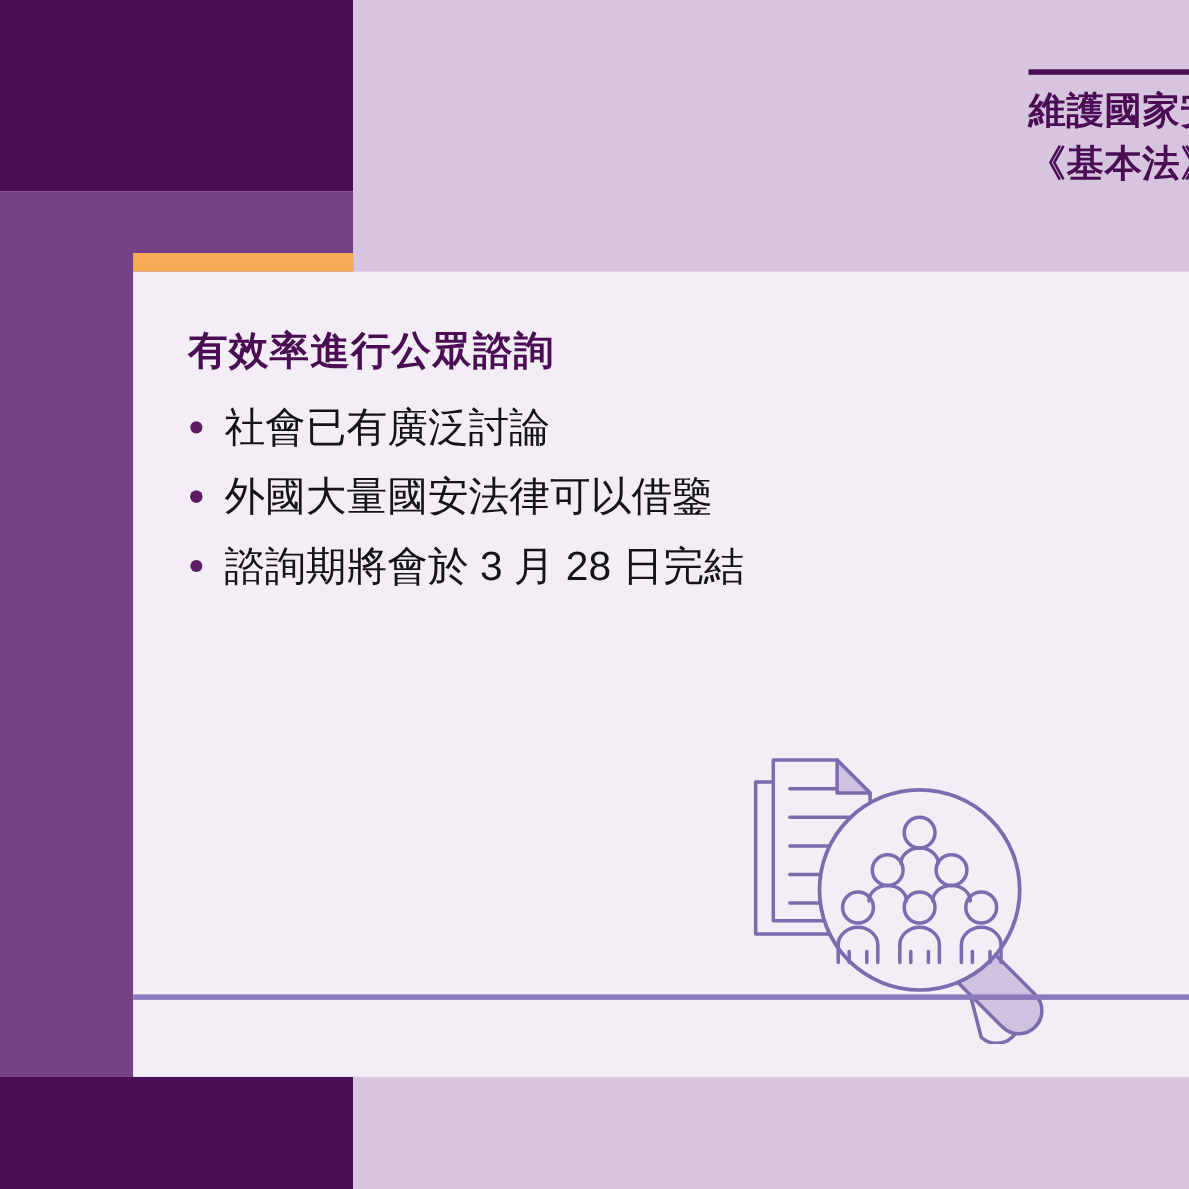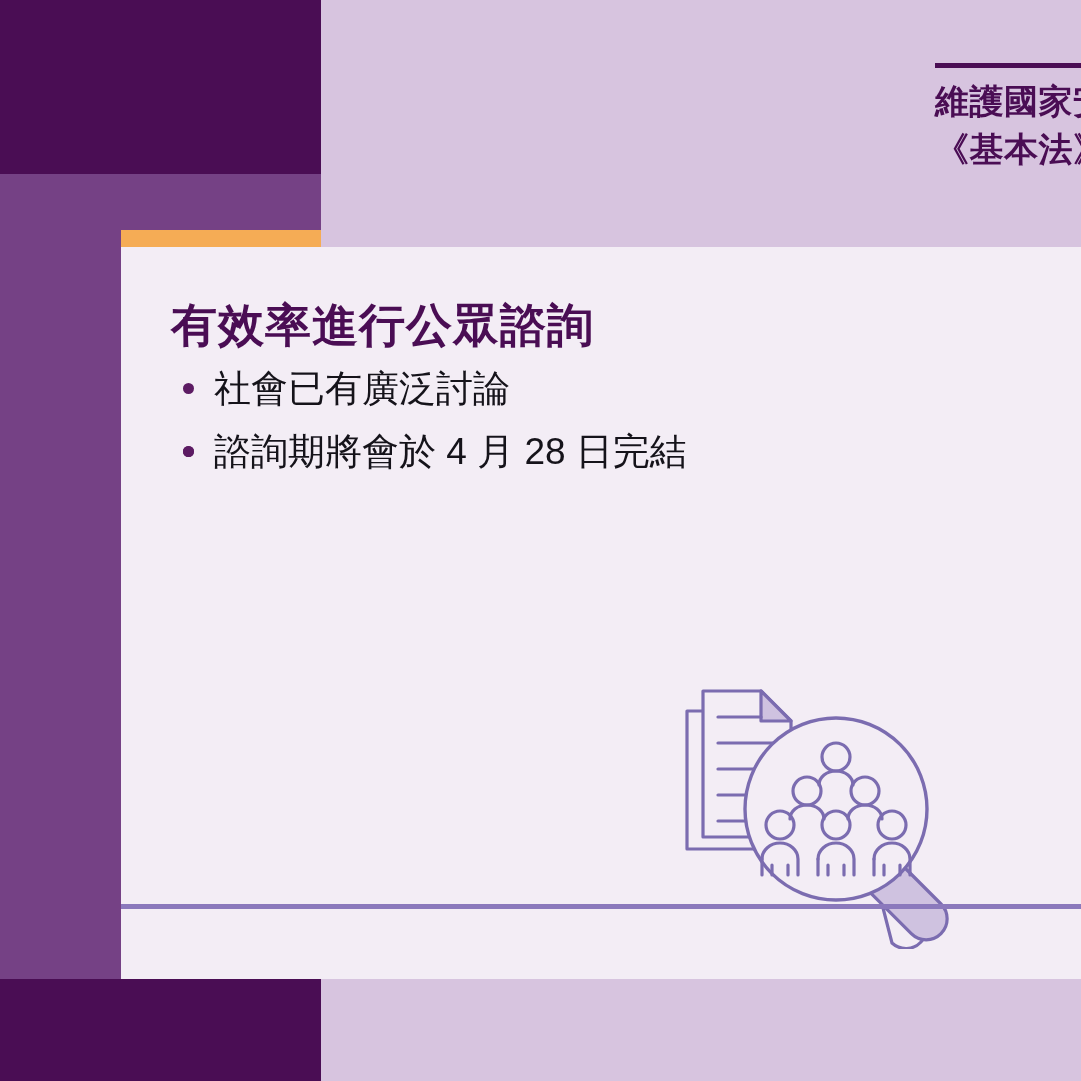--- a/index.html
+++ b/index.html
@@ -47,28 +47,28 @@
     background:#F5AC55;
   }
   #card {
     position:absolute; left:121px; top:247px; width:960px; height:732px;
     background:#F3EDF5;
     overflow:hidden;
   }
   #card-title {
     position:absolute; left:50px; top:48px;
     color:#4A0D54;
-    font-size:46px;
+    font-size:36px;
     font-weight:bold;
     letter-spacing:1px;
     white-space:nowrap;
     text-align:center;
   }
   #bullet-list {
-    position:absolute; left:50px; top:119px; width:830px;
+    position:absolute; left:40px; top:119px; width:830px;
     list-style:none;
   }
   #bullet-list li {
     position:relative;
     padding-left:43px;
     margin-bottom:18px;
     font-size:37px;
     color:#15131A;
     line-height:1.22;
     white-space:nowrap;
@@ -114,21 +114,25 @@
     <ul id="bullet-list">
       <li>
         <span class="dot"></span>
         <span>社會已有廣泛討論</span>
       </li>
       <li>
         <span class="dot"></span>
       </li>
       <li>
         <span class="dot"></span>
-        <span>諮詢期將會於 4 月 28 日完結</span>
+        <span>外國大量國安法律可以借鑒</span>
+      </li>
+      <li>
+        <span class="dot"></span>
+        <span>諮詢期將會於 3 月 28 日完結</span>
       </li>
     </ul>
 
     <div id="illustration">
       <svg width="310" height="280" viewBox="0 0 310 280" xmlns="http://www.w3.org/2000/svg">
         <g fill="none" stroke="#7B6CB0" stroke-width="3.2" stroke-linecap="round" stroke-linejoin="round">
 
           <polyline points="30,42 14,42 14,180 106,180"></polyline>
 
           <path d="M30,22 L88,22 L118,52 L118,168 L30,168 Z" fill="#F3EDF5"></path>

